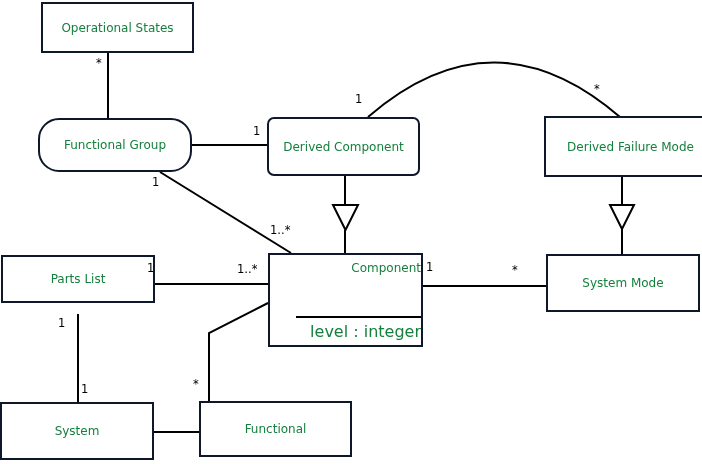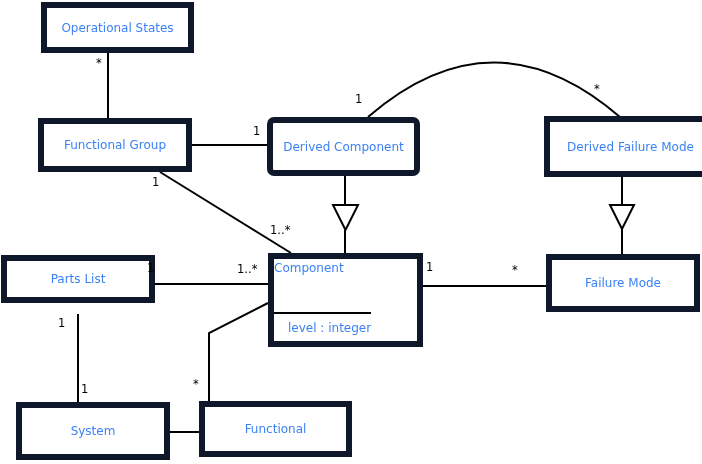--- a/index.html
+++ b/index.html
@@ -30,49 +30,49 @@
     fill: none;
   }
   .connector-layer polygon {
     stroke: #000000;
     stroke-width: 2;
     fill: #ffffff;
   }
   .uml-box {
     position: absolute;
     box-sizing: border-box;
-    border: 6px solid #0f172a;
+    border: 2px solid #0f172a;
     background: #ffffff;
     display: flex;
     align-items: center;
     justify-content: center;
     font-size: 12px;
-    color: #3b82f6;
+    color: #15803d;
     white-space: nowrap;
   }
   .uml-box.compartmented {
     flex-direction: column;
-    align-items: flex-start;
+    align-items: flex-end;
     justify-content: flex-start;
     padding: 0;
     gap: 35px;
   }
   .box-name {
     flex: 1;
     display: flex;
     align-items: center;
     justify-content: center;
   }
   .box-attrs {
     border-top: 2px solid #000000;
     height: 27px;
     display: flex;
     align-items: center;
     padding-left: 14px;
-    font-size: 12px;
+    font-size: 16px;
   }
   .mult {
     position: absolute;
     font-size: 11.5px;
     color: #000000;
     line-height: 13px;
     white-space: nowrap;
   }
 </style>
 </head>
@@ -106,21 +106,21 @@
 
     <polyline points="268,303 209,333 209,401"></polyline>
 
     <line x1="154" y1="432" x2="199" y2="432"></line>
   </svg>
 
   <div class="uml-box" style="left:41px; top:2px; width:153px; height:51px;">
     <span>Operational States</span>
   </div>
 
-  <div class="uml-box" style="left:38px; top:118px; width:154px; height:54px;">
+  <div class="uml-box" style="left:38px; top:118px; width:154px; height:54px;border-radius:21px;">
     <span>Functional Group</span>
   </div>
 
   <div class="uml-box" style="left:267px; top:117px; width:153px; height:59px;border-radius:7px;">
     <span>Derived Component</span>
   </div>
 
   <div class="uml-box" style="left:544px; top:116px; width:173px; height:61px;">
     <span>Derived Failure Mode</span>
   </div>
@@ -132,24 +132,24 @@
   <div class="uml-box compartmented" style="left:268px; top:253px; width:155px; height:94px;">
     <div class="box-name">
       <span>Component</span>
     </div>
     <div class="box-attrs">
       <span>level : integer</span>
     </div>
   </div>
 
   <div class="uml-box" style="left:546px; top:254px; width:154px; height:58px;">
-    <span>Failure Mode</span>
+    <span>System Mode</span>
   </div>
 
-  <div class="uml-box" style="left:16px; top:402px; width:154px; height:58px;">
+  <div class="uml-box" style="left:0px; top:402px; width:154px; height:58px;">
     <span>System</span>
   </div>
 
   <div class="uml-box" style="left:199px; top:401px; width:153px; height:56px;">
     <span>Functional</span>
   </div>
 
   <span class="mult" style="left:96px;  top:57px;">*</span>
   <span class="mult" style="left:152px; top:176px;">1</span>
   <span class="mult" style="left:253px; top:125px;">1</span>

